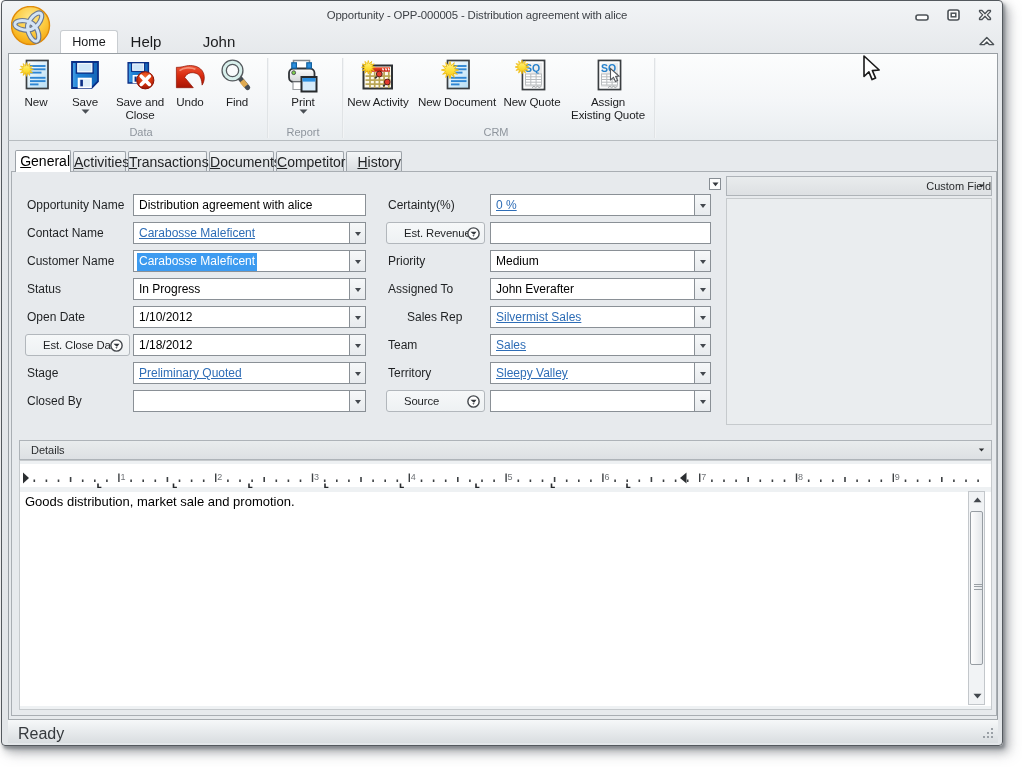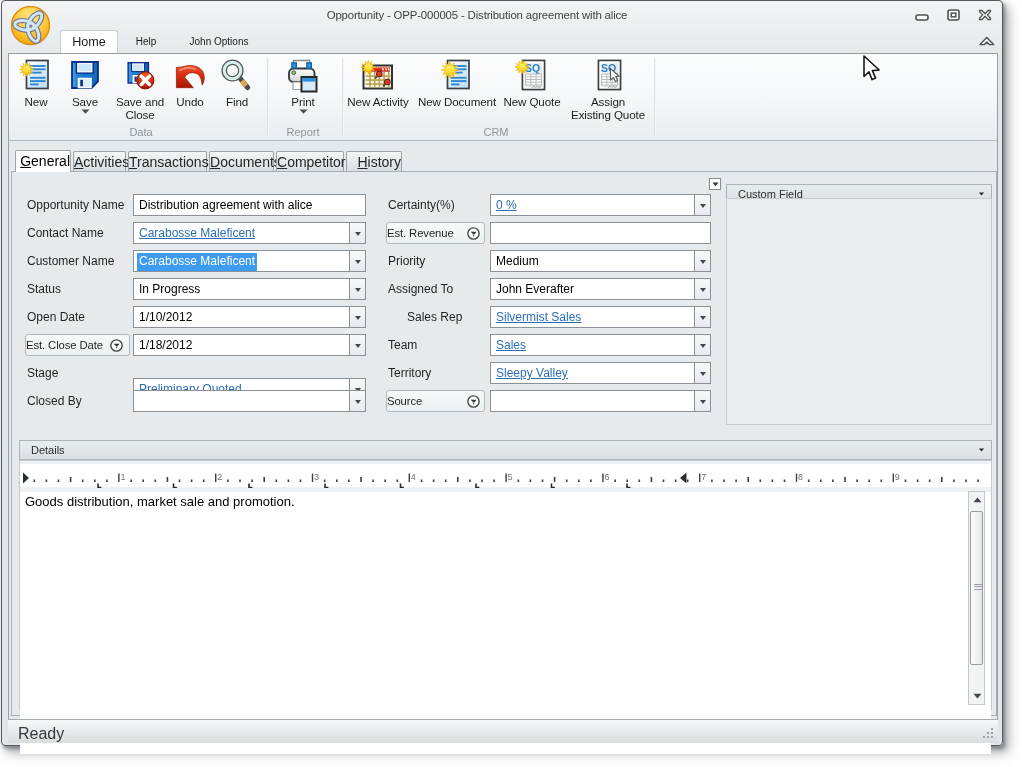--- a/index.html
+++ b/index.html
@@ -12,21 +12,21 @@
   box-shadow:2px 3px 3px rgba(100,105,111,.55), 4px 5px 8px rgba(95,100,106,.45), 7px 8px 14px rgba(125,130,136,.3);}
 
 #title{position:absolute;left:40px;right:90px;top:8px;height:16px;text-align:center;
   font-size:11.4px;letter-spacing:-0.15px;color:#3e4247;}
 #logo{position:absolute;left:9px;top:5px;}
 .winbtn{position:absolute;top:9px;}
 
 #hometab{position:absolute;left:58px;top:29px;width:58px;height:24px;background:#fff;
   border:1px solid #c9cdd1;border-bottom:none;border-radius:3px 3px 0 0;
   font-size:12.6px;color:#1a1b1d;text-align:center;line-height:23px;}
-.rtab{position:absolute;top:29px;height:24px;font-size:10px;color:#1a1b1d;text-align:center;line-height:23px;}
+.rtab{position:absolute;top:29px;height:24px;font-size:15px;color:#1a1b1d;text-align:center;line-height:23px;}
 #chev{position:absolute;left:977px;top:34px;}
 
 #ribbon{position:absolute;left:6px;top:52px;width:990px;height:88px;
   border:1px solid #989ea3;border-bottom:1px solid #b7bcc0;
   background:linear-gradient(#fcfdfd,#f4f6f8 55%,#e9edf0);}
 .rsep{position:absolute;top:4px;height:80px;width:2px;
   background:linear-gradient(90deg,#d7dbde,#fbfcfd);}
 .gcap{position:absolute;top:72px;height:14px;font-size:11px;color:#8e959d;text-align:center;}
 .rbtn{position:absolute;top:4px;width:90px;text-align:center;font-size:11.6px;letter-spacing:-0.1px;color:#1d1e20;}
 .rbtn svg{display:block;margin:0 auto;}
@@ -44,21 +44,21 @@
 
 .flabel{position:absolute;height:22px;line-height:22px;font-size:12px;color:#1f2123;}
 .tbox{position:absolute;height:22px;background:#fff;border:1px solid #8a9096;}
 .tbox .v{position:absolute;left:5px;top:3px;font-size:12px;color:#000;line-height:15px;white-space:nowrap;}
 .tbox .link{color:#2e6db6;text-decoration:underline;}
 .cbtn{position:absolute;right:0;top:0;bottom:0;width:16px;border-left:1px solid #8a9096;
   background:linear-gradient(#f6f8f9,#e8ebee);}
 .cbtn:after{content:"";position:absolute;left:4.5px;top:8.5px;border:3.5px solid transparent;
   border-top:4.5px solid #43484e;border-bottom:none;}
 .lblbtn{position:absolute;height:22px;border:1px solid #b2b7bc;border-radius:3px;
-  background:linear-gradient(#f6f8f9,#eef1f3);font-size:11.3px;letter-spacing:-0.1px;color:#1f2123;line-height:20px;padding-left:0;}
+  background:linear-gradient(#f6f8f9,#eef1f3);font-size:11.3px;letter-spacing:-0.1px;color:#1f2123;line-height:20px;padding-left:17px;}
 
 .ghead{position:absolute;height:20px;border:1px solid #aeb3b8;
   background:linear-gradient(#e9eced,#dde0e3);font-size:11px;color:#2a2c2e;line-height:19px;padding-left:11px;}
 .gbody{position:absolute;border:1px solid #c6cacd;background:#eaedef;}
 .dhead-arrow{position:absolute;top:7px;width:7px;height:4px;}
 
 #status{position:absolute;left:6px;top:718px;width:990px;height:24px;
   border-top:1px solid #a6abaf;
   background:linear-gradient(#f6f8f9,#e9ecee 45%,#d9dde0);font-size:16px;color:#35393d;}
 #status .txt{position:absolute;left:10px;top:5px;}
@@ -338,21 +338,21 @@
           <span class="cbtn"></span>
         </div>
       <div class="tbox" style="left:121px;top:134px;width:233px;">
           <span class="v">1/10/2012</span>
           <span class="cbtn"></span>
         </div>
       <div class="tbox" style="left:121px;top:162px;width:233px;">
           <span class="v">1/18/2012</span>
           <span class="cbtn"></span>
         </div>
-      <div class="tbox" style="left:121px;top:190px;width:233px;margin-top:16px;">
+      <div class="tbox" style="left:121px;top:190px;width:233px;">
           <span class="v link">Preliminary Quoted</span>
           <span class="cbtn"></span>
         </div>
       <div class="tbox" style="left:121px;top:218px;width:233px;">
           <span class="cbtn"></span>
         </div>
 
       <div class="flabel" style="left:376px;top:22px;">Certainty(%)</div>
       <div class="flabel" style="left:376px;top:78px;">Priority</div>
       <div class="flabel" style="left:376px;top:106px;">Assigned To</div>
@@ -399,21 +399,21 @@
       <div class="tbox" style="left:478px;top:218px;width:221px;">
           <span class="cbtn"></span>
         </div>
 
       <div style="position:absolute;left:697px;top:6px;width:12px;height:12px;background:#fdfdfd;border:1px solid #878d93;">
         <svg style="position:absolute;left:1.5px;top:3px;" width="7" height="5" viewBox="0 0 7 5">
             <path d="M0.5,0.5 H6.5 L3.5,4.2 Z" fill="#33373c"></path>
           </svg>
       </div>
 
-      <div class="ghead" style="left:714px;top:12px;width:266px;">Custom Field
+      <div class="ghead" style="left:714px;top:4px;width:266px;text-align:right;">Custom Field
         <svg class="dhead-arrow" style="right:6px;" width="9" height="6" viewBox="0 0 9 6">
             <path d="M0.5,0.8 H8.5 L4.5,5.4 Z" fill="#2b2e31"></path>
           </svg>
       </div>
       <div class="gbody" style="left:714px;top:26px;width:266px;height:227px;"></div>
 
       <div class="ghead" style="left:7px;top:268px;width:973px;">Details
         <svg class="dhead-arrow" style="right:6px;" width="9" height="6" viewBox="0 0 9 6">
             <path d="M0.5,0.8 H8.5 L4.5,5.4 Z" fill="#2b2e31"></path>
           </svg>
@@ -514,21 +514,21 @@
               <path d="M232.0,19.5 v4 h3.4" fill="none" stroke="#26292c" stroke-width="1.6"></path>
               <path d="M308.0,19.5 v4 h3.4" fill="none" stroke="#26292c" stroke-width="1.6"></path>
               <path d="M383.5,19.5 v4 h3.4" fill="none" stroke="#26292c" stroke-width="1.6"></path>
               <path d="M459.0,19.5 v4 h3.4" fill="none" stroke="#26292c" stroke-width="1.6"></path>
               <path d="M534.5,19.5 v4 h3.4" fill="none" stroke="#26292c" stroke-width="1.6"></path>
               <path d="M610.0,19.5 v4 h3.4" fill="none" stroke="#26292c" stroke-width="1.6"></path>
               <path d="M6,8.5 v11 l6,-5.5 Z" fill="#2b2e31"></path>
               <path d="M669.5,8.5 v11 l-6.5,-5.5 Z" fill="#2b2e31"></path>
             </svg>
         </div>
-        <div style="position:absolute;left:0px;top:31px;width:971px;height:262px;background:#fff;">
+        <div style="position:absolute;left:0px;top:31px;width:971px;height:214px;background:#fff;">
           <div style="position:absolute;left:5px;top:2px;font-size:13px;color:#000;">Goods distribution, market sale and promotion.</div>
           <div id="sbar">
             <svg style="position:absolute;left:4px;top:5px;" width="9" height="6" viewBox="0 0 9 6">
                 <path d="M0.5,5.2 H8.5 L4.5,0.6 Z" fill="#43484e"></path>
               </svg>
             <svg style="position:absolute;left:4px;bottom:5px;" width="9" height="6" viewBox="0 0 9 6">
                 <path d="M0.5,0.8 H8.5 L4.5,5.4 Z" fill="#43484e"></path>
               </svg>
             <div id="sthumb">
               <div style="position:absolute;left:3px;top:72px;width:8px;border-top:1px solid #9aa0a5;border-bottom:1px solid #9aa0a5;height:3px;"></div>

